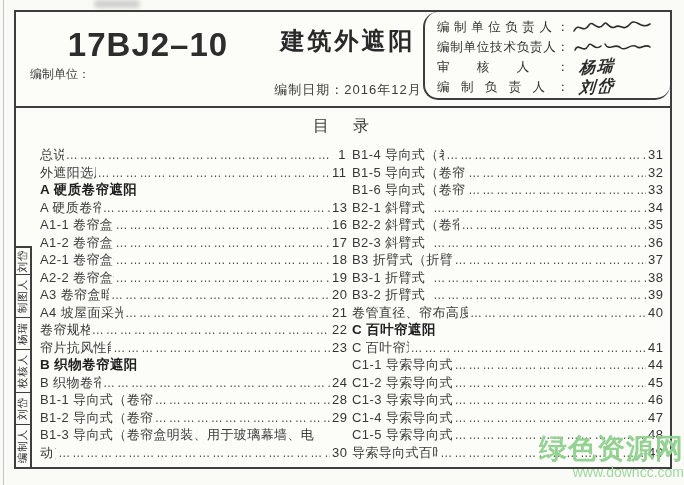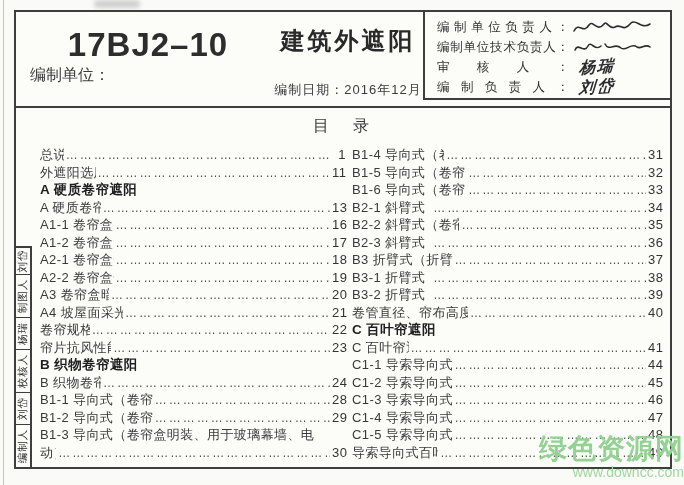--- a/index.html
+++ b/index.html
@@ -18,30 +18,31 @@
     position:absolute; left:14px; top:10px; width:658px; height:459px;
     border:2px solid #3e3e3e; background:#fcfcf9;
   }
 
   
   .hdr { position:relative; height:96px; border-bottom:2px solid #3e3e3e; }
   .atlas {
     position:absolute; left:32px; top:14px; width:200px; text-align:center;
     font-size:33px; font-weight:bold; letter-spacing:1px; color:#2d2d2d;
   }
-  .org { position:absolute; left:14px; top:55px; display:flex; font-size:16px; line-height:15px; color:#3c3c3c;flex-direction:column; }
+  .org { position:absolute; left:14px; top:55px; display:flex; font-size:12px; line-height:15px; color:#3c3c3c;flex-direction:column; }
   .org .lab { white-space:nowrap; }
   .title-c { position:absolute; left:234px; top:13px; width:196px; text-align:center; }
   .doc-title { font-size:24px; font-weight:bold; letter-spacing:3px; color:#292929; white-space:nowrap; }
   .date { margin-top:24px; font-size:13px; letter-spacing:1px; color:#3c3c3c; }
 
   .sigbox {
     position:absolute; right:0; top:0; width:247px; height:88px;
     border-left:2px solid #3e3e3e; border-bottom:2px solid #3e3e3e;
     padding:5px 8px 0 12px;
+    border-radius:15px;
   }
   .sig-row { display:flex; align-items:center; height:20px; font-size:12.5px; }
   .sig-label {
     display:inline-block; width:132px; color:#333;
     text-align:justify; text-align-last:justify;
   }
   .sig-area { flex:1; position:relative; height:20px; }
   .sig-text {
     position:absolute; left:10px; top:0; font-size:16px; font-weight:bold; font-style:italic;
     color:#2c2c2c; transform:rotate(-4deg) skewX(-8deg); letter-spacing:2px; white-space:nowrap;

